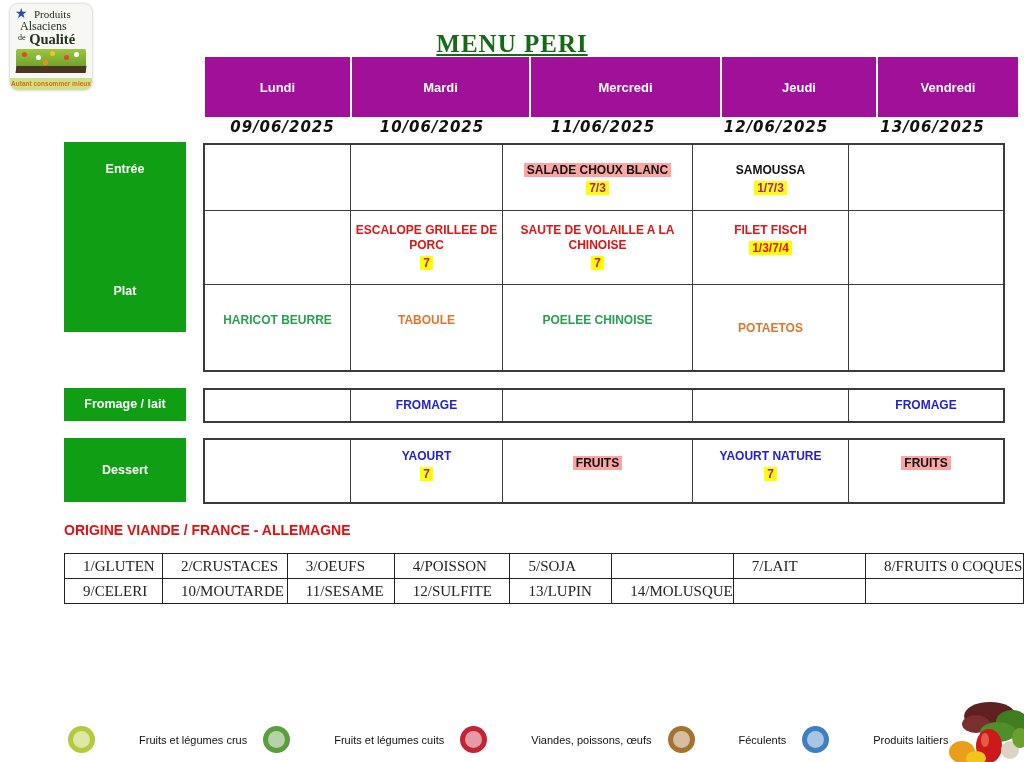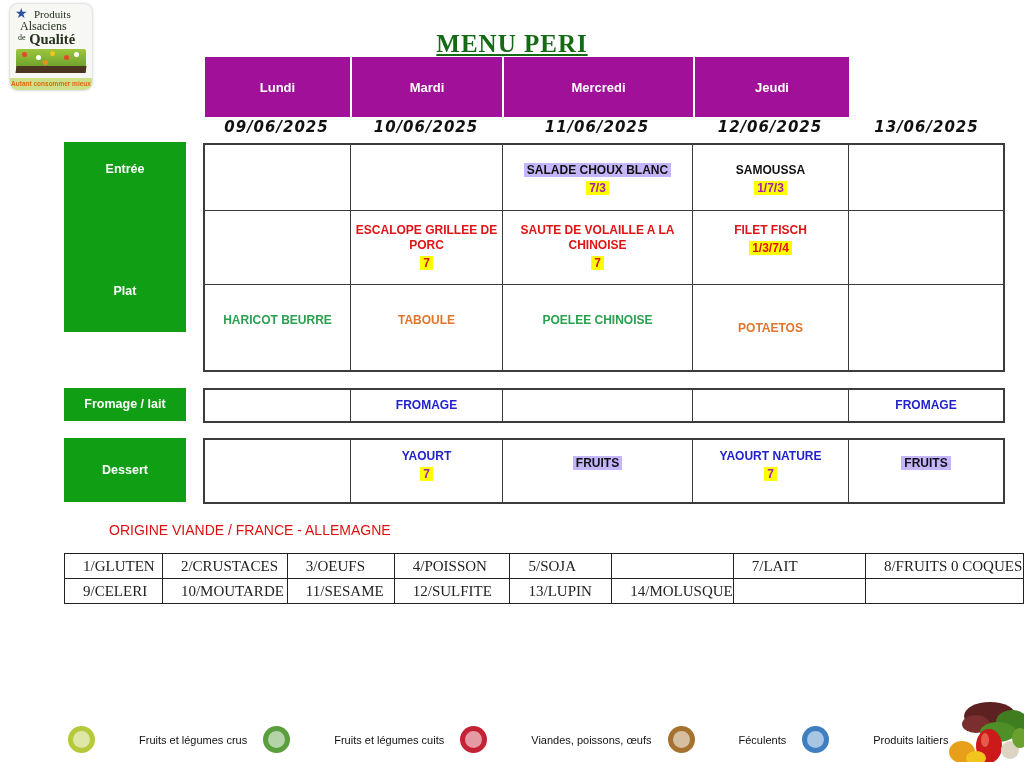--- a/index.html
+++ b/index.html
@@ -29,24 +29,24 @@
 
   
   .title { position:absolute; left:0; top:30px; width:1024px; text-align:center;
            font-family:"Liberation Serif", serif; font-size:25px; font-weight:bold;
            color:#156b15; text-decoration:underline; letter-spacing:1px; }
 
   
   .day-headers { position:absolute; left:205px; top:57px; height:60px; display:flex; gap:2px; }
   .day-cell { background:#a01098; color:#fff; font-size:13px; font-weight:bold;
               display:flex; align-items:center; justify-content:center; }
-  .w0{width:145px;} .w1{width:150px;} .w2{width:189px;} .w3{width:154px;} .w4{width:140px;}
-
-  
-  .dates { position:absolute; left:203px; top:118px; width:802px; height:25px;
+  .w0{width:145px;} .w1{width:177px;} .w2{width:189px;} .w3{width:154px;} .w4{width:140px;}
+
+  
+  .dates { position:absolute; left:209px; top:118px; width:802px; height:25px;
            display:grid; grid-template-columns:147px 152px 190px 156px 157px; }
   .date-cell { text-align:center; font-family:"DejaVu Sans", sans-serif; font-style:italic;
                font-weight:bold; font-size:15px; color:#111; letter-spacing:1px; }
 
   
   .label-block { position:absolute; left:64px; width:122px; background:#0f9e14;
                  color:#fff; font-weight:bold; font-size:12.5px; }
   .lbl-entree-plat { top:142px; height:190px; }
   .lbl-entree { position:absolute; top:20px; width:100%; text-align:center; }
   .lbl-plat   { position:absolute; top:142px; width:100%; text-align:center; }
@@ -71,28 +71,28 @@
   .pt-side-low { padding-top:36px; }
   .pt-dessert{ padding-top:9px; }
   .pt-fromage{ padding-top:8px; }
   .dishline { line-height:15px; padding:0 4px; }
   .algline  { margin-top:3px; line-height:15px; }
   .dish.red    { color:#e01414; }
   .dish.blue   { color:#2222cc; }
   .dish.green  { color:#2aa050; }
   .dish.orange { color:#e0762e; }
   .dish.black  { color:#111; }
-  .hl { background:#c4b5fd; padding:0 3px; }
+  .hl { background:#fca5a5; padding:0 3px; }
   .alg { background:#ffff00; padding:0 3px; font-weight:bold; }
   .alg.black { color:#a21caf;margin-top:11px; }
   .alg.red   { color:#e01414; }
 
   
   .origin { position:absolute; left:64px; top:522px; color:#dd1111;
-            font-size:14px; font-weight:normal;margin-left:45px; }
+            font-size:14px; font-weight:bold; }
 
   
   .allergen-table { position:absolute; left:64px; top:553px; border-collapse:collapse;
                     font-family:"Liberation Serif", serif; font-size:15px; color:#222; }
   .allergen-table td { border:1.5px solid #222; height:25px; padding:0 0 0 18px; }
   .ac0{width:98px;} .ac1{width:125px;} .ac2{width:107px;} .ac3{width:116px;}
   .ac4{width:102px;} .ac5{width:100px;} .ac6{width:133px;} .ac7{width:159px;}
 
   
   .legend { position:absolute; left:68px; top:726px; display:flex; align-items:center; }
@@ -129,20 +129,21 @@
     <div class="logo-banner">Autant consommer mieux !</div>
   </div>
 
   <div class="title">MENU PERI</div>
 
   <div class="day-headers">
     <div class="day-cell w0">Lundi</div>
     <div class="day-cell w1">Mardi</div>
     <div class="day-cell w2">Mercredi</div>
     <div class="day-cell w3">Jeudi</div>
+    <div class="day-cell w4">Vendredi</div>
   </div>
 
   <div class="dates">
     <div class="date-cell">09/06/2025</div>
     <div class="date-cell">10/06/2025</div>
     <div class="date-cell">11/06/2025</div>
     <div class="date-cell">12/06/2025</div>
     <div class="date-cell">13/06/2025</div>
   </div>
 

